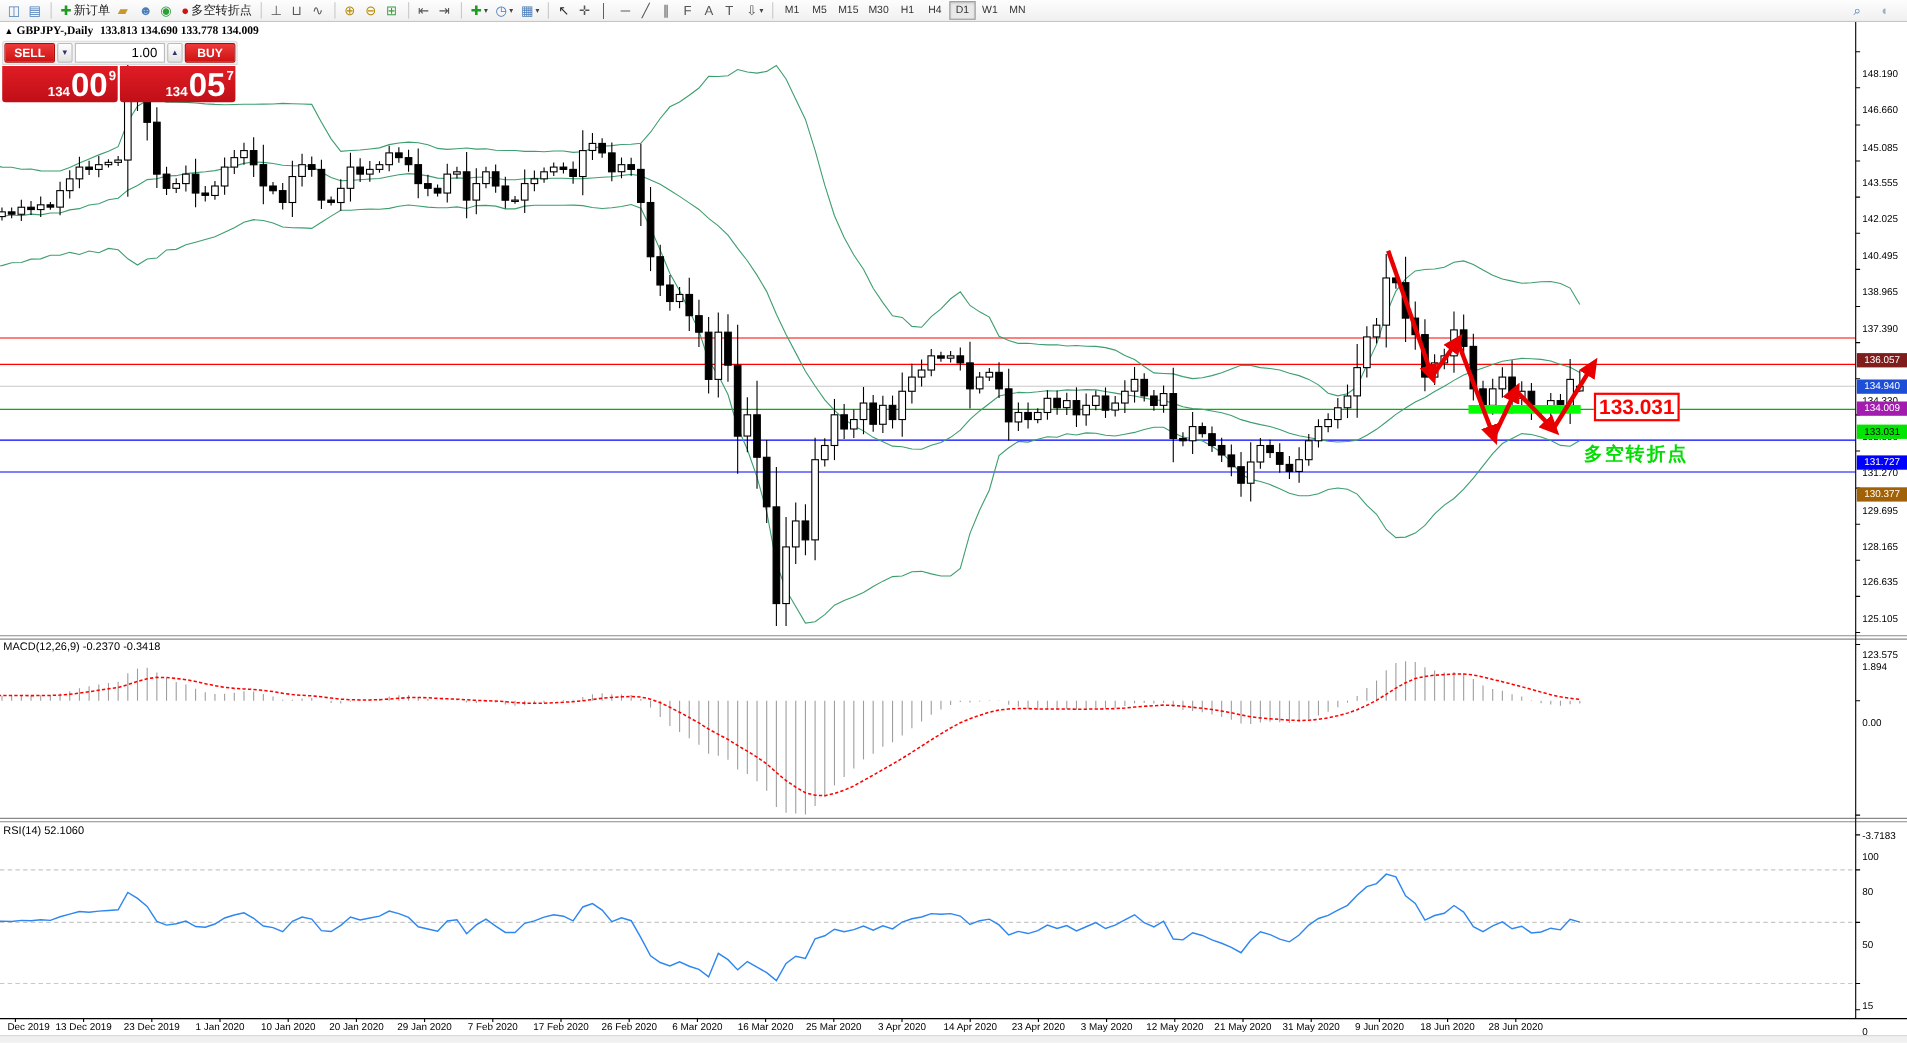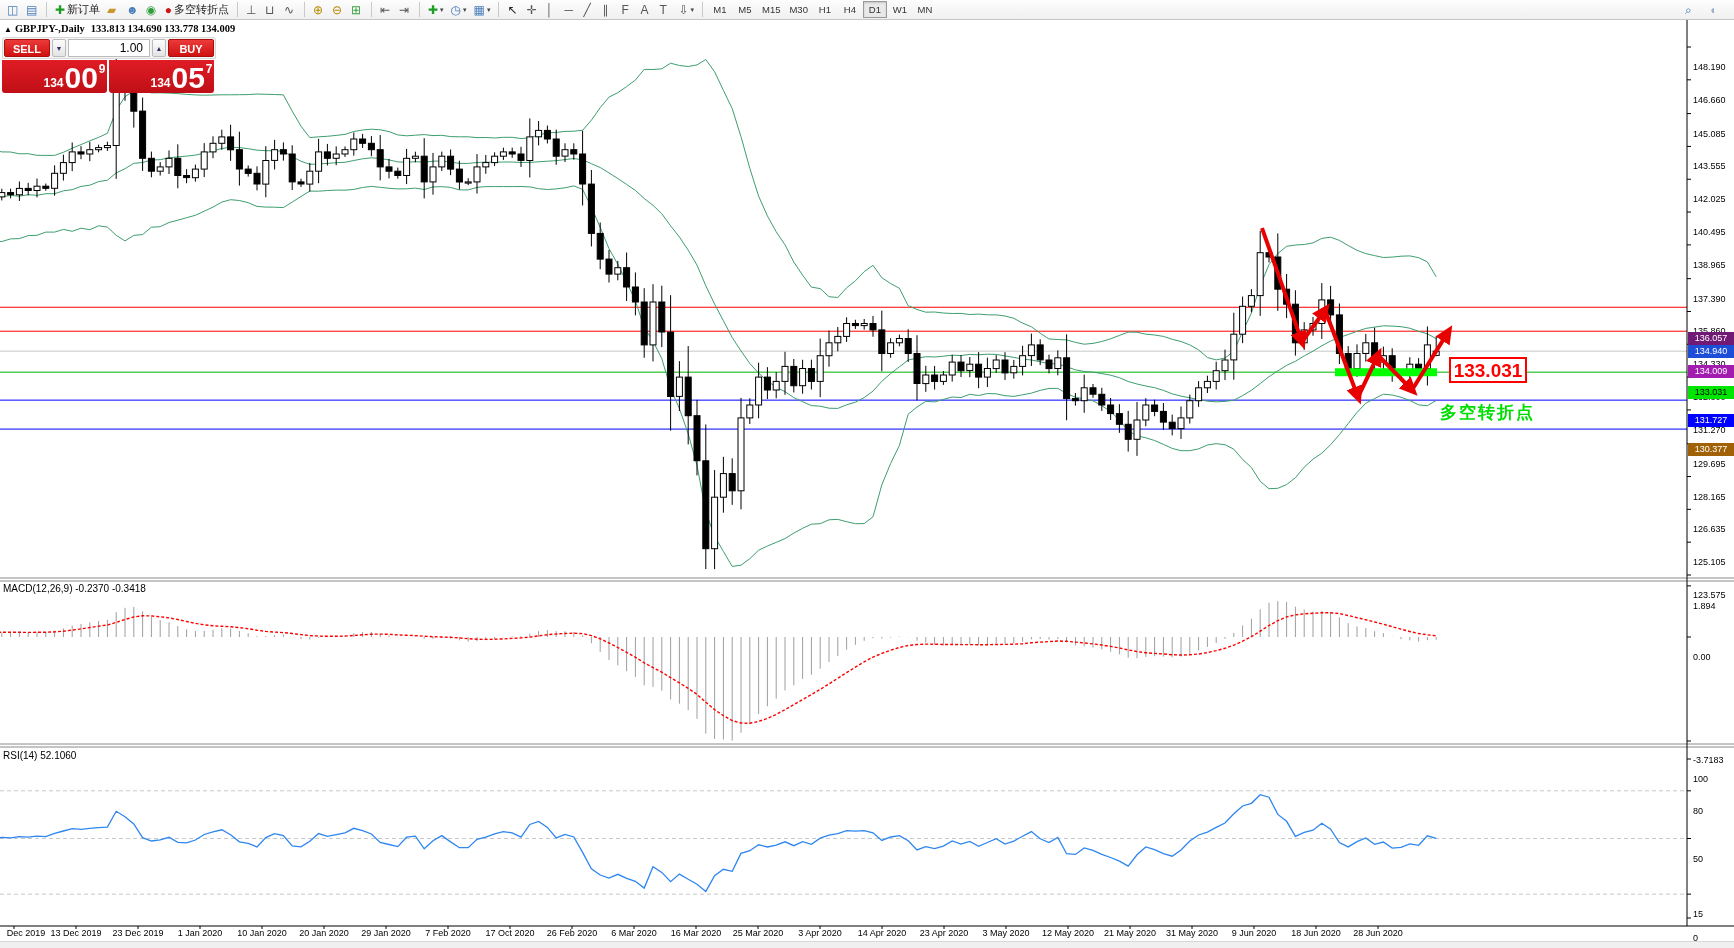--- a/index.html
+++ b/index.html
@@ -820,21 +820,21 @@
       <span class="ax-lbl" style="top:274px">137.390</span>
       <span class="ax-lbl" style="top:306px">135.860</span>
       <span class="ax-lbl" style="top:339px">134.330</span>
       <span class="ax-lbl" style="top:372px">132.800</span>
       <span class="ax-lbl" style="top:405px">131.270</span>
       <span class="ax-lbl" style="top:439px">129.695</span>
       <span class="ax-lbl" style="top:472px">128.165</span>
       <span class="ax-lbl" style="top:504px">126.635</span>
       <span class="ax-lbl" style="top:537px">125.105</span>
       <span class="ax-lbl" style="top:570px">123.575</span>
-      <span class="ax-badge" style="top:312px;background:#701a75;color:#ffffff">136.057</span>
+      <span class="ax-badge" style="top:301px;background:#7f1d1d;color:#ffffff">136.057</span>
       <span class="ax-badge" style="top:325px;background:#1d4ed8;color:#ffffff">134.940</span>
       <span class="ax-badge" style="top:345px;background:#a21caf;color:#ffffff">134.009</span>
       <span class="ax-badge" style="top:366px;background:#00e600;color:#000000">133.031</span>
       <span class="ax-badge" style="top:394px;background:#0000ff;color:#ffffff">131.727</span>
       <span class="ax-badge" style="top:423px;background:#a16207;color:#ffffff">130.377</span>
       <span class="ax-lbl" style="top:580.862px">1.894</span>
       <span class="ax-lbl" style="top:632px">0.00</span>
       <span class="ax-lbl" style="top:735px">-3.7183</span>
       <span class="ax-lbl" style="top:754px">100</span>
       <span class="ax-lbl" style="top:786px">80</span>
@@ -844,21 +844,21 @@
     </div>
   <div id="date-overlay">
       <span class="date-lbl" style="left:26px">Dec 2019</span>
       <span class="date-lbl" style="left:76px">13 Dec 2019</span>
       <span class="date-lbl" style="left:138px">23 Dec 2019</span>
       <span class="date-lbl" style="left:200px">1 Jan 2020</span>
       <span class="date-lbl" style="left:262px">10 Jan 2020</span>
       <span class="date-lbl" style="left:324px">20 Jan 2020</span>
       <span class="date-lbl" style="left:386px">29 Jan 2020</span>
       <span class="date-lbl" style="left:448px">7 Feb 2020</span>
-      <span class="date-lbl" style="left:510px">17 Oct 2020</span>
+      <span class="date-lbl" style="left:510px">17 Feb 2020</span>
       <span class="date-lbl" style="left:572px">26 Feb 2020</span>
       <span class="date-lbl" style="left:634px">6 Mar 2020</span>
       <span class="date-lbl" style="left:696px">16 Mar 2020</span>
       <span class="date-lbl" style="left:758px">25 Mar 2020</span>
       <span class="date-lbl" style="left:820px">3 Apr 2020</span>
       <span class="date-lbl" style="left:882px">14 Apr 2020</span>
       <span class="date-lbl" style="left:944px">23 Apr 2020</span>
       <span class="date-lbl" style="left:1006px">3 May 2020</span>
       <span class="date-lbl" style="left:1068px">12 May 2020</span>
       <span class="date-lbl" style="left:1130px">21 May 2020</span>

